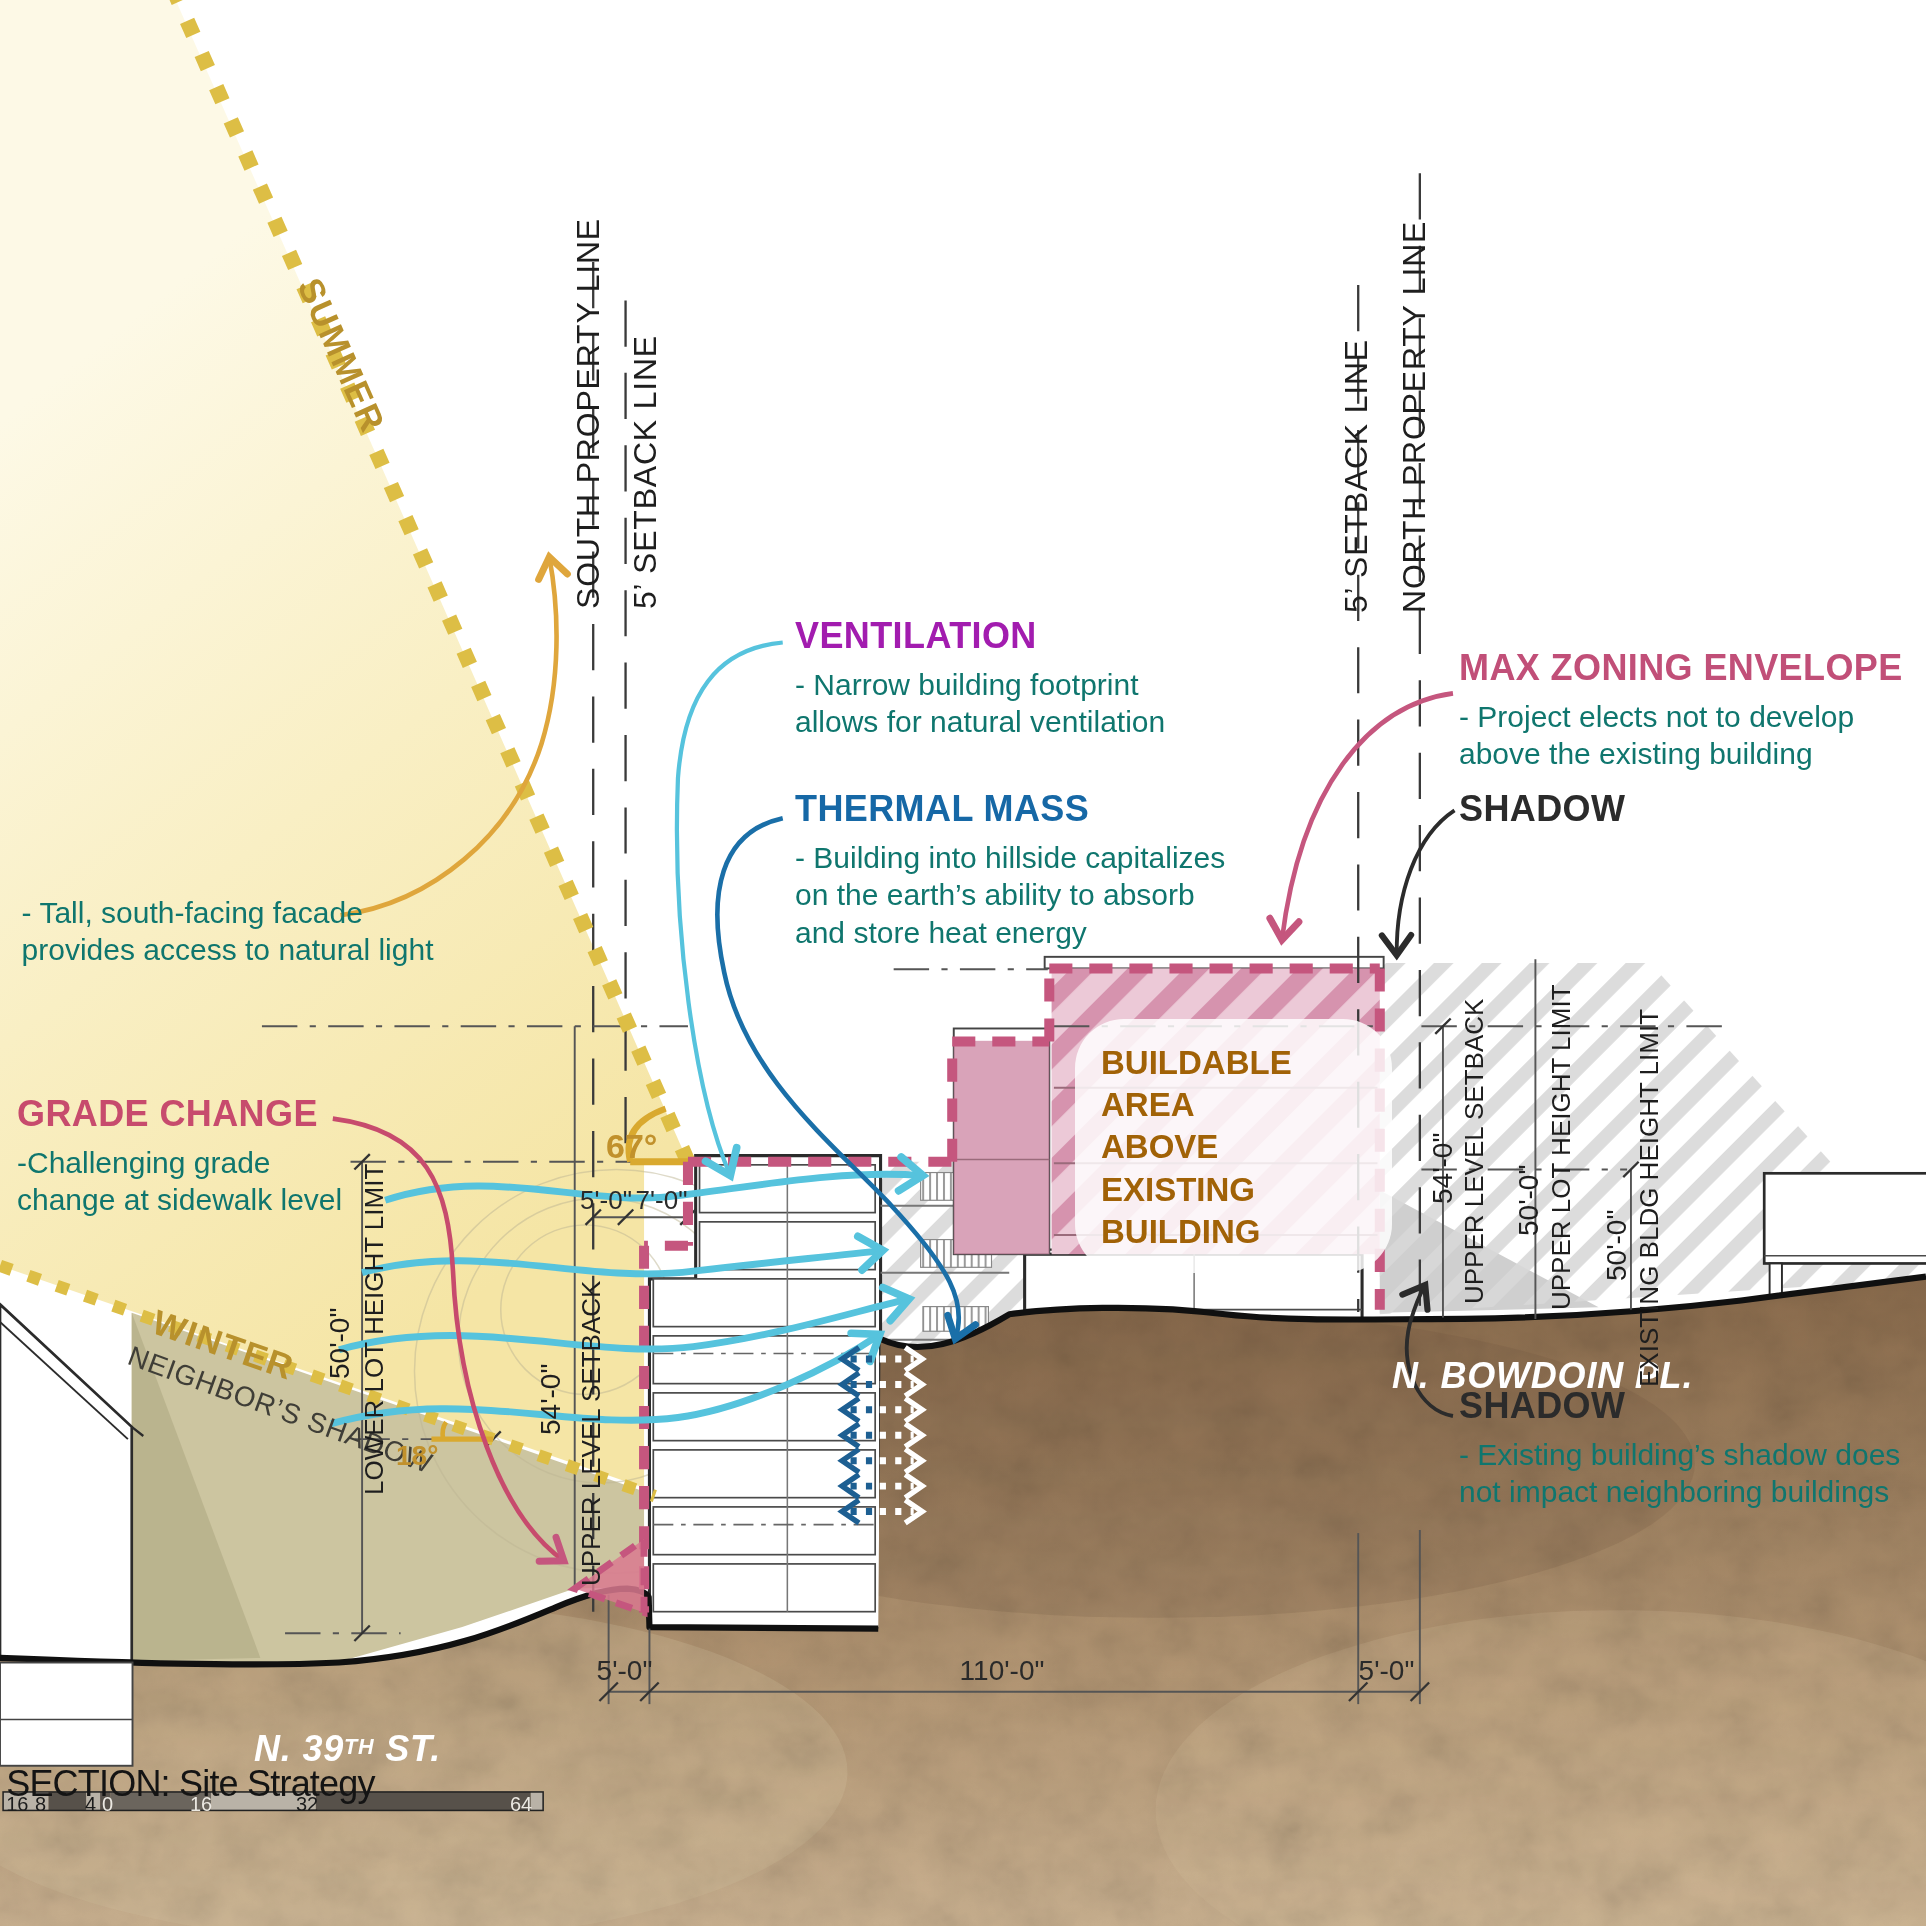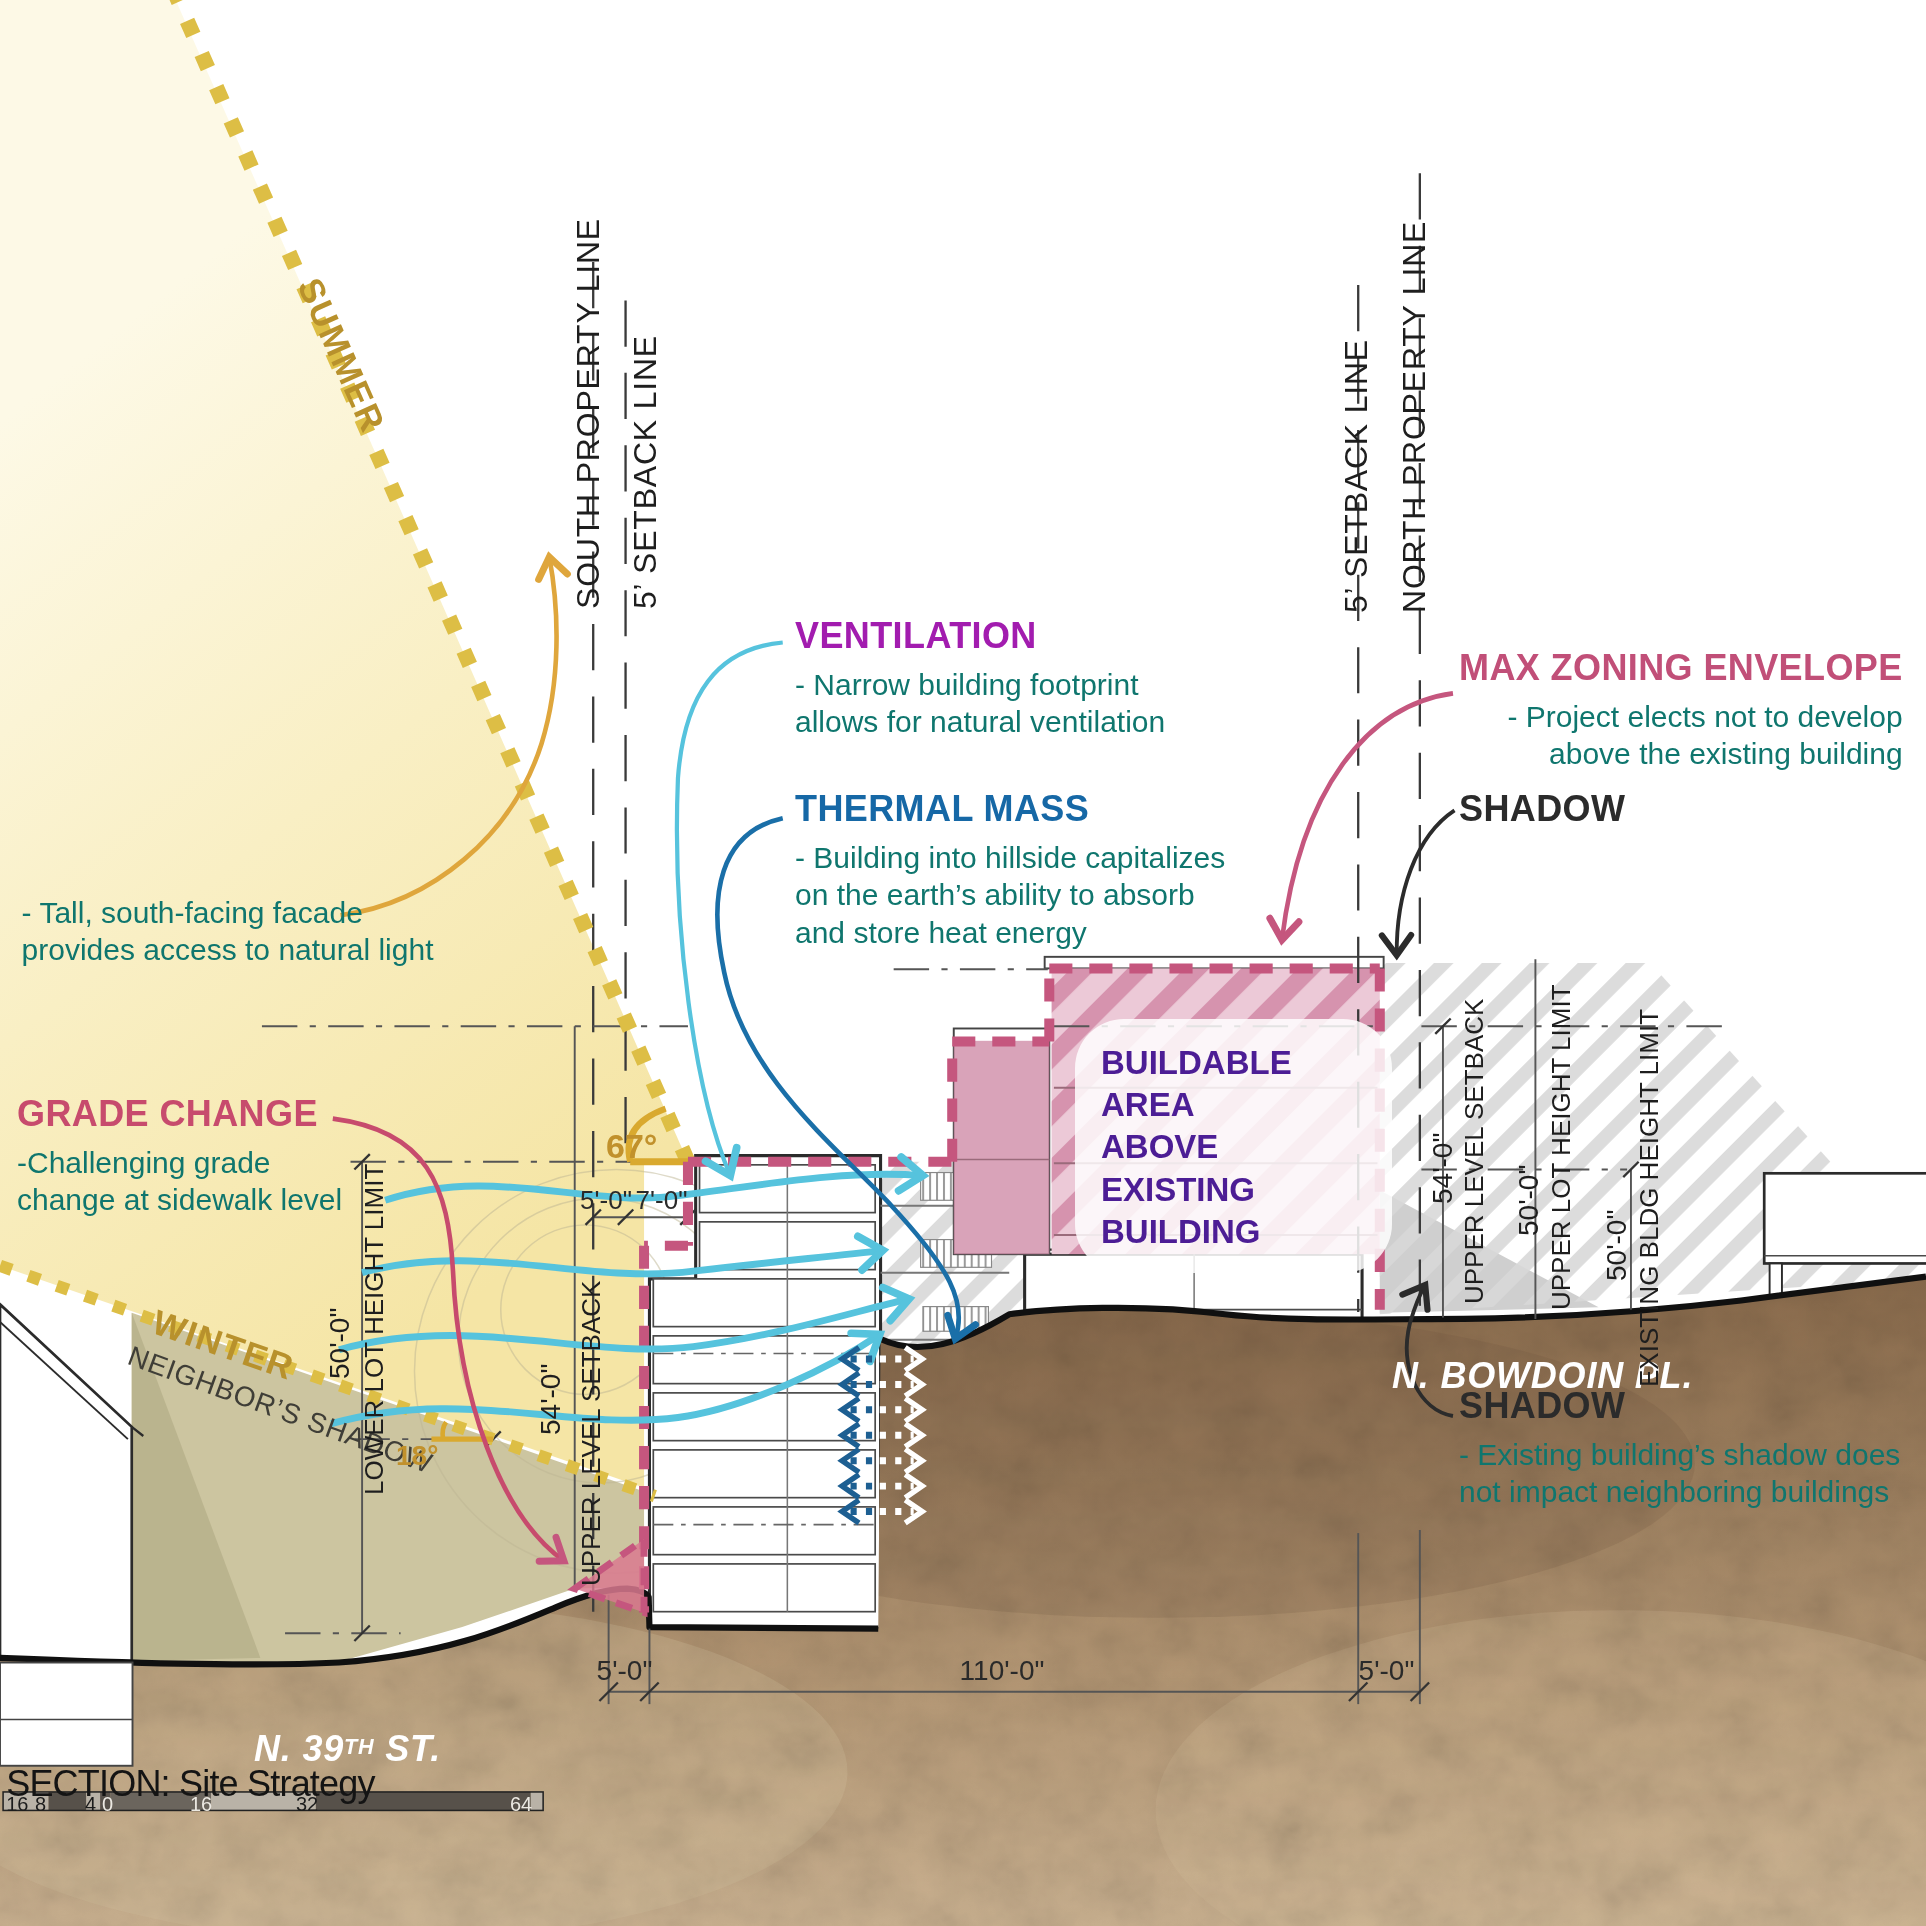--- a/index.html
+++ b/index.html
@@ -20,21 +20,21 @@
   .vl-dim-num{font-size:28px;}
   
   .rlabel{position:absolute;white-space:nowrap;transform-origin:0 50%;font-weight:bold;}
   
   .dim{position:absolute;font-size:28px;color:#2a2a2a;text-align:center;}
   .angle{position:absolute;font-weight:bold;color:#C1912C;margin-top:19px;}
   .street{position:absolute;color:#ffffff;font-weight:bold;font-size:36px;letter-spacing:0.8px;font-style:italic;}
   .street sup{font-size:60%;vertical-align:7px;}
   .buildable{position:absolute;left:1075px;top:1019px;width:271px;
              background:rgba(255,255,255,.84);border-radius:49px;padding:23px 20px 20px 26px;
-             color:#4c1d95;font-size:33px;font-weight:bold;line-height:1.28;white-space:pre-line;}
+             color:#a16207;font-size:33px;font-weight:bold;line-height:1.28;white-space:pre-line;}
   .sectitle{position:absolute;left:6.2px;top:1763px;font-size:36px;color:#141414;letter-spacing:-0.8px;}
   .sb-num{position:absolute;top:1793px;font-size:20px;color:#1c1c1c;}
   .sb-num.lt{color:#ece9e2;}
 </style>
 </head>
 <body>
 
 <svg class="bg" viewBox="0 0 2500 2500">
   <defs>
     <linearGradient id="sunG" gradientUnits="userSpaceOnUse" x1="850" y1="1500" x2="60" y2="500">
@@ -306,21 +306,21 @@
   <div class="t c-cyan">VENTILATION</div>
   <div class="b">- Narrow building footprint
 allows for natural ventilation</div>
 </div>
 <div class="ann" style="left:795px;top:788px;">
   <div class="t c-blue">THERMAL MASS</div>
   <div class="b">- Building into hillside capitalizes
 on the earth’s ability to absorb
 and store heat energy</div>
 </div>
-<div class="ann" style="left:1459px;top:647px;text-align:right;">
+<div class="ann" style="left:1459px;top:647px;">
   <div class="t c-pink">MAX ZONING ENVELOPE</div>
   <div class="b">- Project elects not to develop
 above the existing building</div>
 </div>
 <div class="ann" style="left:1459px;top:788px;">
   <div class="t c-black">SHADOW</div>
 </div>
 <div class="ann" style="left:1459px;top:1385px;">
   <div class="t c-black">SHADOW</div>
   <div class="b">- Existing building’s shadow does

